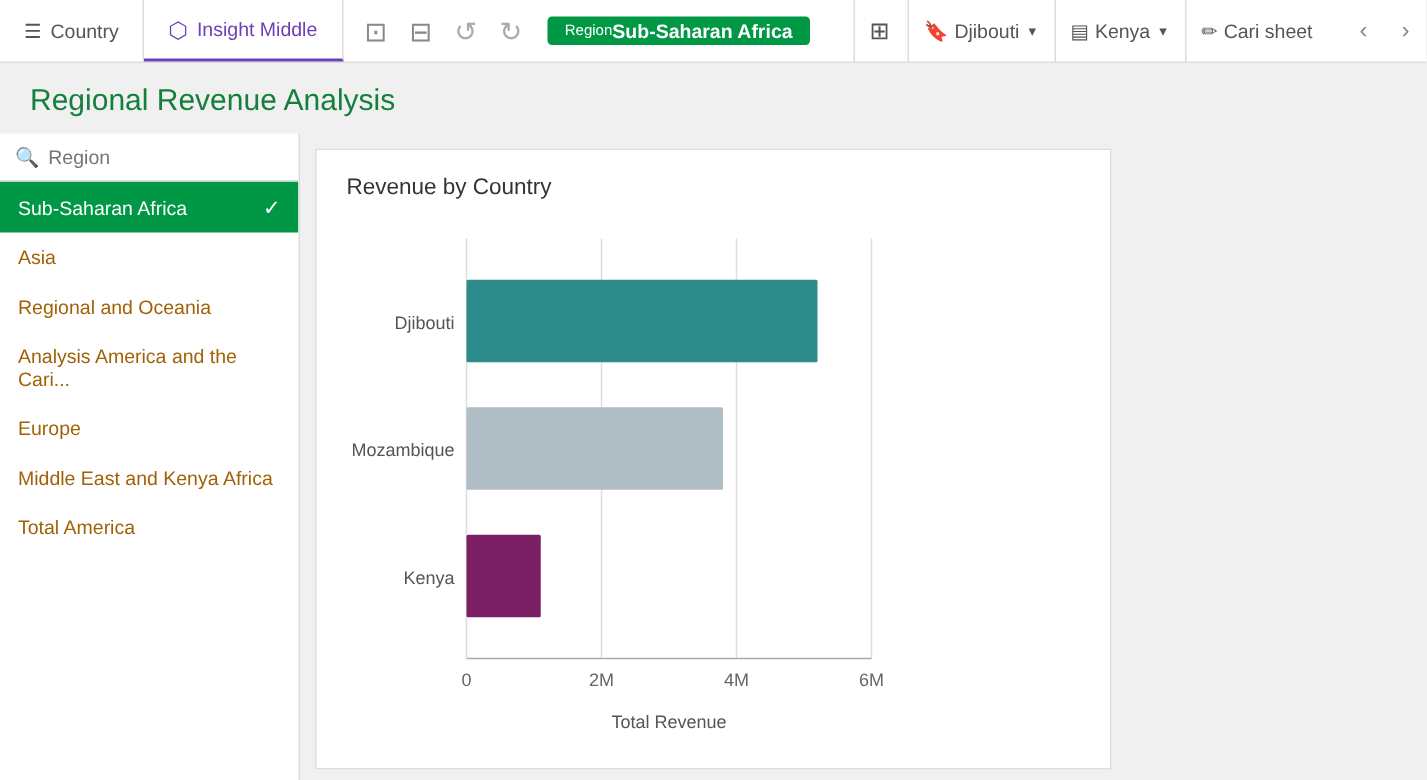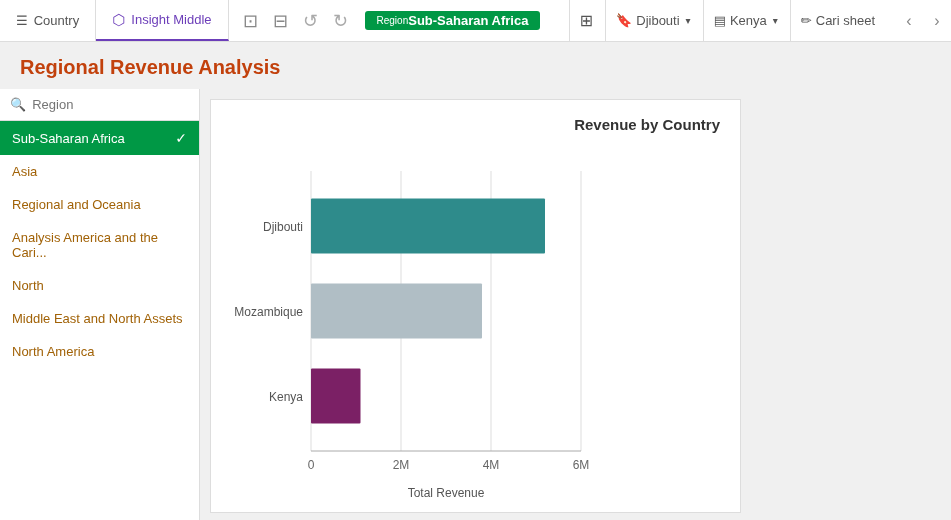--- a/index.html
+++ b/index.html
@@ -12,37 +12,37 @@
     .topbar-filter { display: flex; align-items: center; background: #009845; color: #fff; padding: 2px 12px; border-radius: 3px; margin-left: 10px; font-size: 12px; min-width: 120px; }
     .topbar-filter .filter-label { font-size: 10px; display: block; }
     .topbar-filter .filter-value { font-size: 13px; font-weight: 600; }
     .topbar-icons { display: flex; align-items: center; gap: 2px; margin-left: auto; }
     .topbar-icon-btn { display: flex; align-items: center; gap: 4px; padding: 0 10px; height: 42px; cursor: pointer; font-size: 13px; color: #555; border-left: 1px solid #ddd; }
     .topbar-nav { display: flex; align-items: center; margin-left: 8px; }
     .nav-btn { width: 28px; height: 28px; display: flex; align-items: center; justify-content: center; cursor: pointer; color: #888; font-size: 16px; border: none; background: none; }
 
     
     .page-header { padding: 14px 20px 10px 20px; background: #f0f0f0; display: flex; align-items: center; }
-    .page-title { font-size: 20px; font-weight: 700; color: #c2410c; }
+    .page-title { font-size: 20px; font-weight: 400; color: #15803d; }
 
     
     .main-content { display: flex; padding: 0 0 0 0; height: calc(520px - 42px - 44px); }
 
     
     .left-panel { width: 200px; background: #fff; border-right: 1px solid #ddd; display: flex; flex-direction: column; overflow: hidden; }
     .search-bar { display: flex; align-items: center; padding: 8px 10px; border-bottom: 1px solid #ddd; gap: 6px; }
     .search-bar input { border: none; outline: none; font-size: 13px; color: #555; width: 100%; background: transparent; }
     .region-list { flex: 1; overflow-y: auto; }
     .region-item { padding: 9px 12px; cursor: pointer; display: flex; align-items: center; justify-content: space-between; font-size: 13px; color: #a16207; }
     .region-item.selected { background: #009845; color: #fff; font-weight: 500; }
     .region-item .check { font-size: 14px; }
 
     
     .chart-area { flex: 1; background: #fff; margin: 10px; border: 1px solid #ddd; padding: 16px 20px 10px 20px; }
-    .chart-title { font-size: 15px; font-weight: 700; color: #333; margin-bottom: 28px; text-align: right; }
+    .chart-title { font-size: 15px; font-weight: 400; color: #333; margin-bottom: 16px; }
 
     
     .bar-chart-container { width: 100%; height: calc(100% - 36px); }
 
     
     .right-space { width: 200px; background: #f0f0f0; }
   </style>
 </head>
 <body>
 
@@ -112,27 +112,27 @@
         <div class="region-item">
           <span>Asia</span>
         </div>
         <div class="region-item">
           <span>Regional and Oceania</span>
         </div>
         <div class="region-item">
           <span>Analysis America and the Cari...</span>
         </div>
         <div class="region-item">
-          <span>North</span>
+          <span>Europe</span>
         </div>
         <div class="region-item">
-          <span>Middle East and North Assets</span>
+          <span>Middle East and Kenya Africa</span>
         </div>
         <div class="region-item">
-          <span>North America</span>
+          <span>Total America</span>
         </div>
       </div>
   </div>
 
   <div class="chart-area">
     <div class="chart-title">Revenue by Country</div>
     <div class="bar-chart-container" id="chart-container"><svg width="370" height="340" xmlns="http://www.w3.org/2000/svg">
           <line x1="80" y1="10" x2="80" y2="290" stroke="#ddd" stroke-width="1"></line>
           <line x1="170" y1="10" x2="170" y2="290" stroke="#ddd" stroke-width="1"></line>
           <line x1="260" y1="10" x2="260" y2="290" stroke="#ddd" stroke-width="1"></line>

